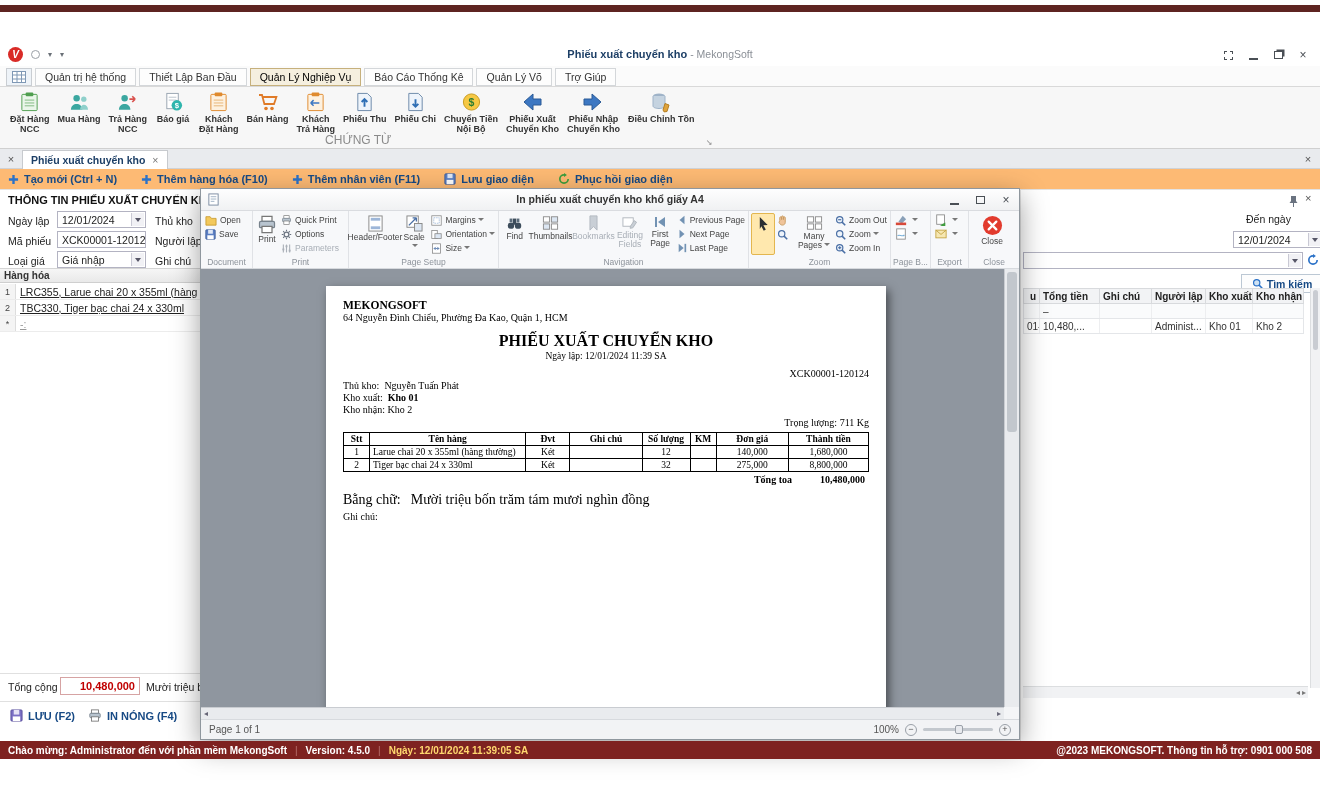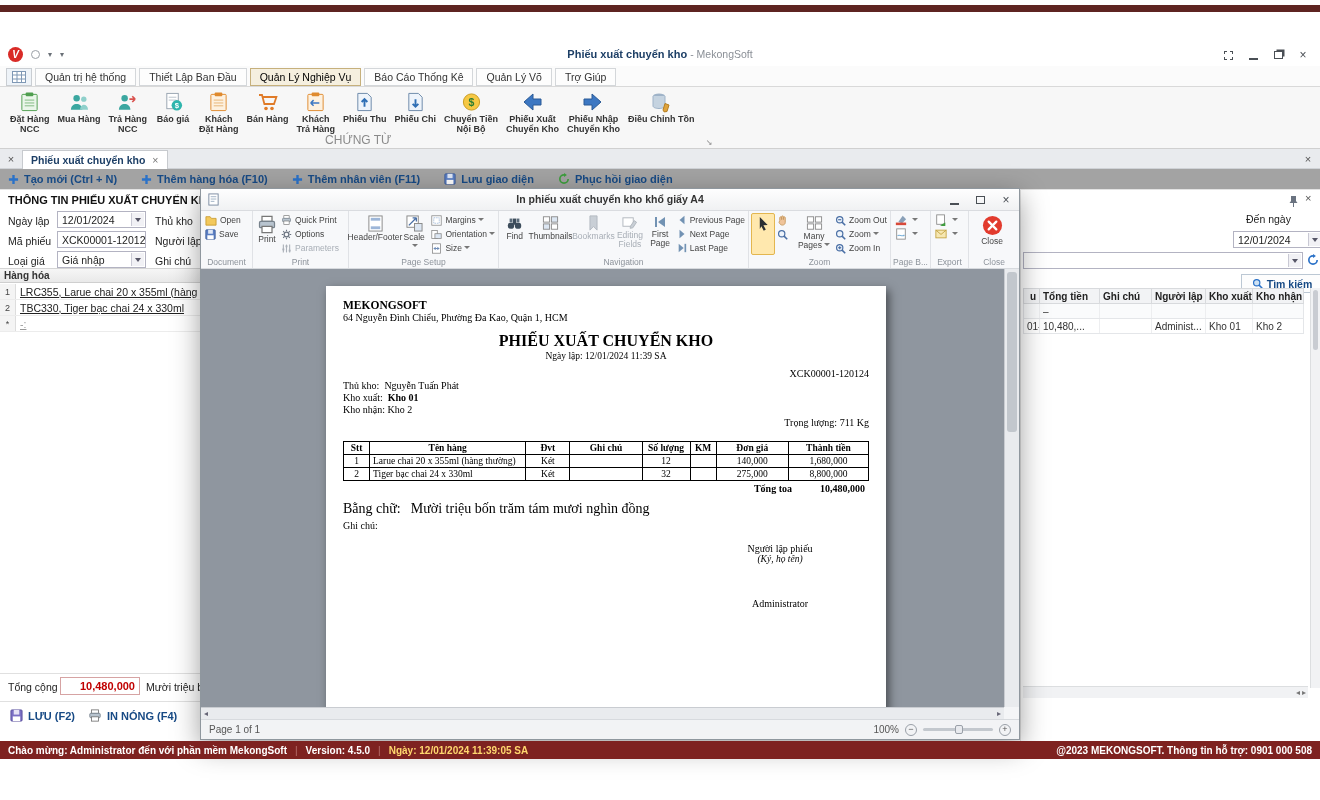--- a/index.html
+++ b/index.html
@@ -37,21 +37,21 @@
 .rgroup-caption { position:absolute; left:0; right:0; bottom:1px; text-align:center; font-size:12px; color:#8a8a8a; }
 .rgroup-launcher { position:absolute; right:0; bottom:1px; font-size:8px; color:#888; }
 
 
 #doctab-strip { position:absolute; top:149px; left:0; width:1320px; height:20px; background:#e9ebee; border-bottom:1px solid #cfd2d6; }
 .strip-x { position:absolute; top:2px; width:16px; height:16px; display:flex; align-items:center; justify-content:center; color:#555; font-size:11px; }
 .doctab { position:absolute; left:22px; top:1px; height:19px; background:#fff; border:1px solid #c7cace; border-bottom:none; display:flex; align-items:center; gap:7px; padding:0 8px; font-size:10.5px; color:#1d3f66; font-weight:bold; }
 .doctab .x { color:#777; font-weight:normal; }
 
 
-#action-bar { position:absolute; top:169px; left:0; width:1320px; height:21px; background:#a3a3a3; border-bottom:1px solid #e3e3e3; display:flex; align-items:center; padding-left:8px; gap:24px; }
+#action-bar { position:absolute; top:169px; left:0; width:1320px; height:21px; background:#fdba74; border-bottom:1px solid #e3e3e3; display:flex; align-items:center; padding-left:8px; gap:24px; }
 .act { display:flex; align-items:center; gap:5px; color:#174a85; font-weight:bold; font-size:11px; white-space:nowrap; }
 
 
 #left-panel { position:absolute; top:190px; left:0; width:1020px; height:551px; background:#fff; }
 .lp-title { position:absolute; left:8px; top:4px; font-weight:bold; font-size:11px; color:#111; white-space:nowrap; }
 .flabel { position:absolute; font-size:10.5px; color:#222; white-space:nowrap; }
 .tbox { position:absolute; height:17px; border:1px solid #b3b3c2; background:#fff; font-size:10.5px; display:flex; align-items:center; padding:0 4px; overflow:hidden; white-space:nowrap; }
 .combo-arrow { position:absolute; right:1px; top:1px; bottom:1px; width:13px; background:#f1f1f5; border-left:1px solid #c9c9d4; display:flex; align-items:flex-start; justify-content:center; }
 .combo-arrow::after { content:""; border:3.5px solid transparent; border-top:4.5px solid #556; margin-top:5px; }
 .gridband { position:absolute; left:0; top:78px; width:1020px; height:15px; background:linear-gradient(#f6f6f6,#e9e9e9); border-top:1px solid #d5d5d5; border-bottom:1px solid #cfcfcf; font-weight:bold; font-size:10px; padding-left:4px; color:#333; display:flex; align-items:center; }
@@ -100,21 +100,21 @@
 
 
 .pg-company { font-weight:bold; font-size:11.5px; }
 .pg-addr { font-size:10px; margin-top:1px; }
 .pg-title { text-align:center; font-weight:bold; font-size:16px; margin-top:9px; }
 .pg-date { text-align:center; font-size:9.5px; margin-top:1px; }
 .pg-code { text-align:right; font-size:10px; margin-top:7px; }
 .pg-meta { font-size:10px; margin-top:1px; }
 .pg-meta b { font-weight:bold; }
 .pg-weight { text-align:right; font-size:10px; margin-top:2px; }
-#page table { width:100%; border-collapse:collapse; table-layout:fixed; margin-top:13px; }
+#page table { width:100%; border-collapse:collapse; table-layout:fixed; margin-top:4px; }
 #page th { border:1px solid #000; font-size:9.5px; font-weight:bold; text-align:center; padding:1px 2px; }
 #page td { border:1px solid #000; font-size:9.5px; padding:1px 3px; vertical-align:top; }
 td.c { text-align:center; } td.r { text-align:center; }
 .pg-total { display:flex; justify-content:flex-end; font-size:10px; margin-top:2px; gap:28px; padding-right:4px; }
 .pg-total .v { font-weight:bold; }
 .pg-words { font-size:14px; margin-top:7px; display:flex; gap:10px; }
 .pg-note { font-size:10px; margin-top:3px; }
 .pg-sign { margin-left:352px; width:170px; text-align:center; margin-top:12px; font-size:10px; }
 .pg-sign .sub { font-style:italic; font-size:9.5px; }
 .pg-sign .name { margin-top:34px; }
@@ -889,25 +889,20 @@
           </table>
         <div class="pg-total">
           <span style="font-weight:bold;">Tổng toa</span>
           <span class="v">10,480,000</span>
         </div>
         <div class="pg-words">
           <span>Bằng chữ:</span>
           <span>Mười triệu bốn trăm tám mươi nghìn đồng</span>
         </div>
         <div class="pg-note">Ghi chú:</div>
-        <div class="pg-sign">
-          <div>Người lập phiếu</div>
-          <div class="sub">(Ký, họ tên)</div>
-          <div class="name">Administrator</div>
-        </div>
       </div>
     </div>
     <div id="dlg-vscroll">
         <div id="dlg-vthumb"></div>
       </div>
     <div id="dlg-hscroll">
       <span>◂</span>
       <span>▸</span>
     </div>
     <div id="dlg-status">

